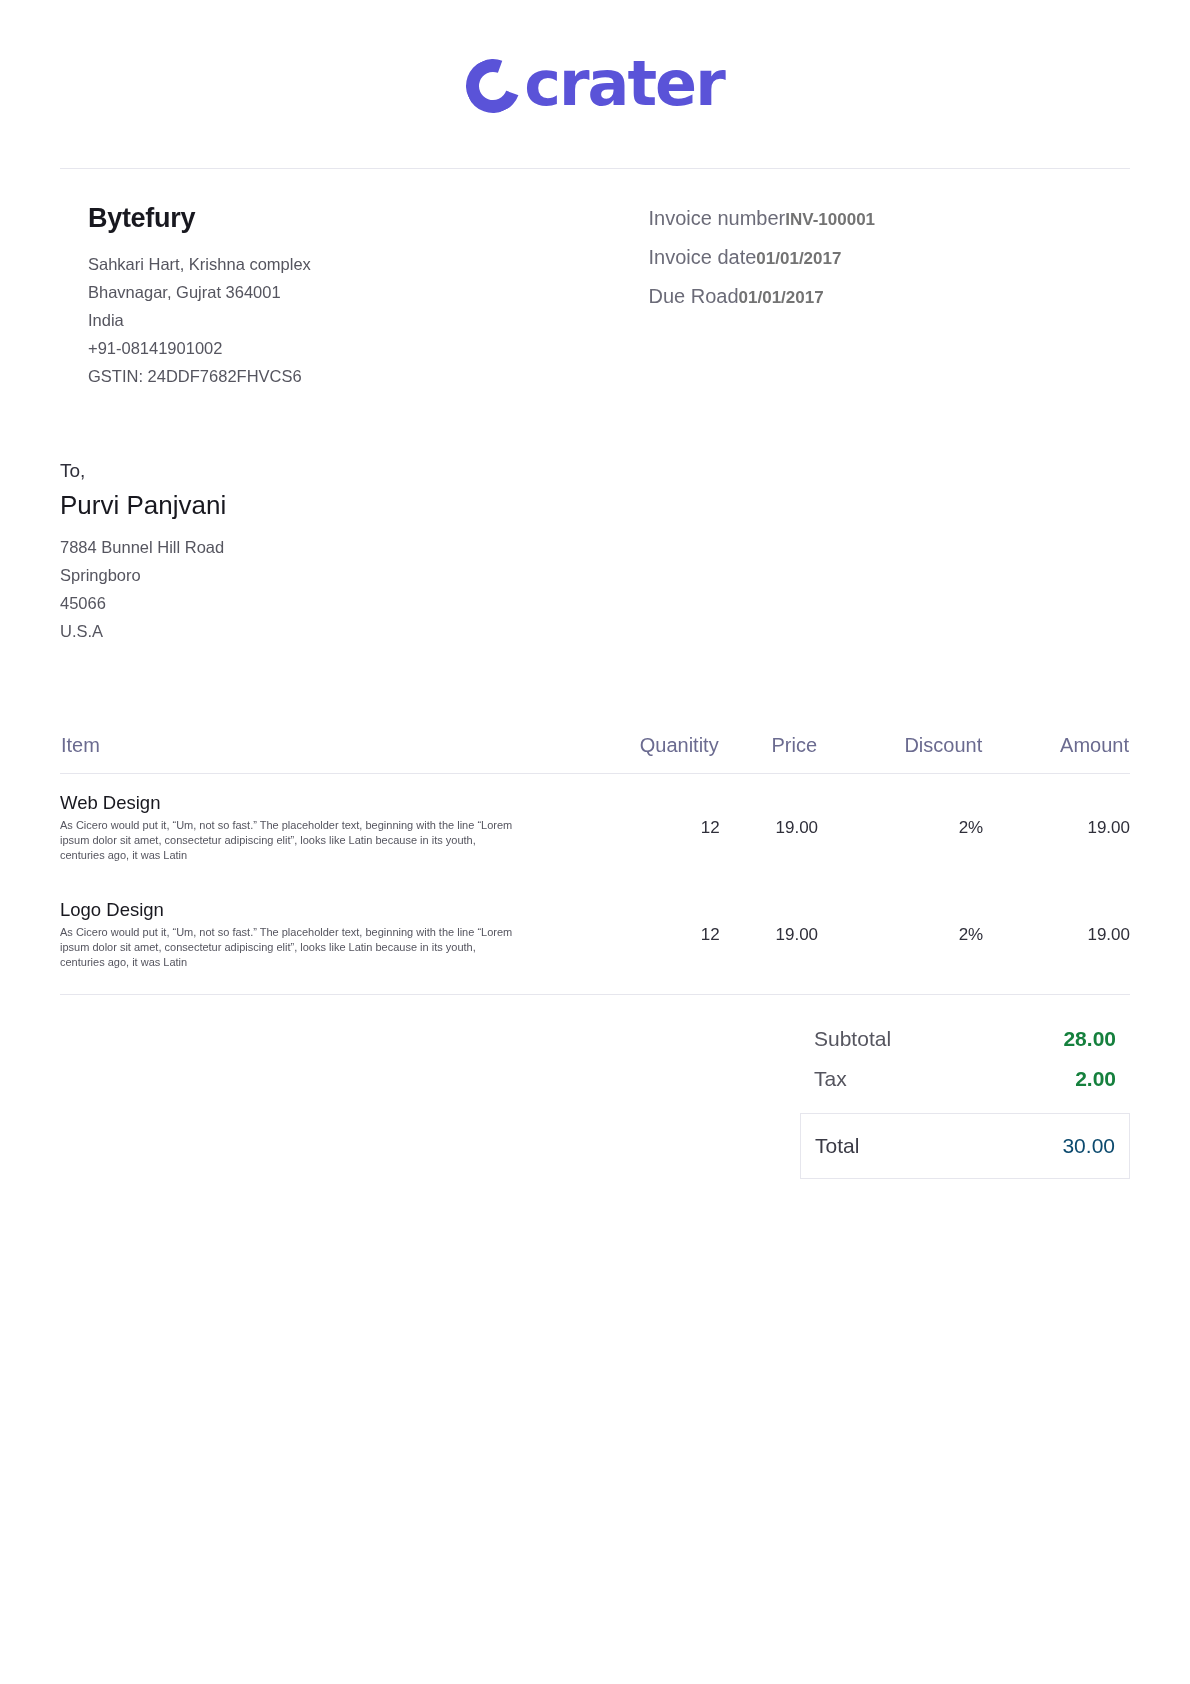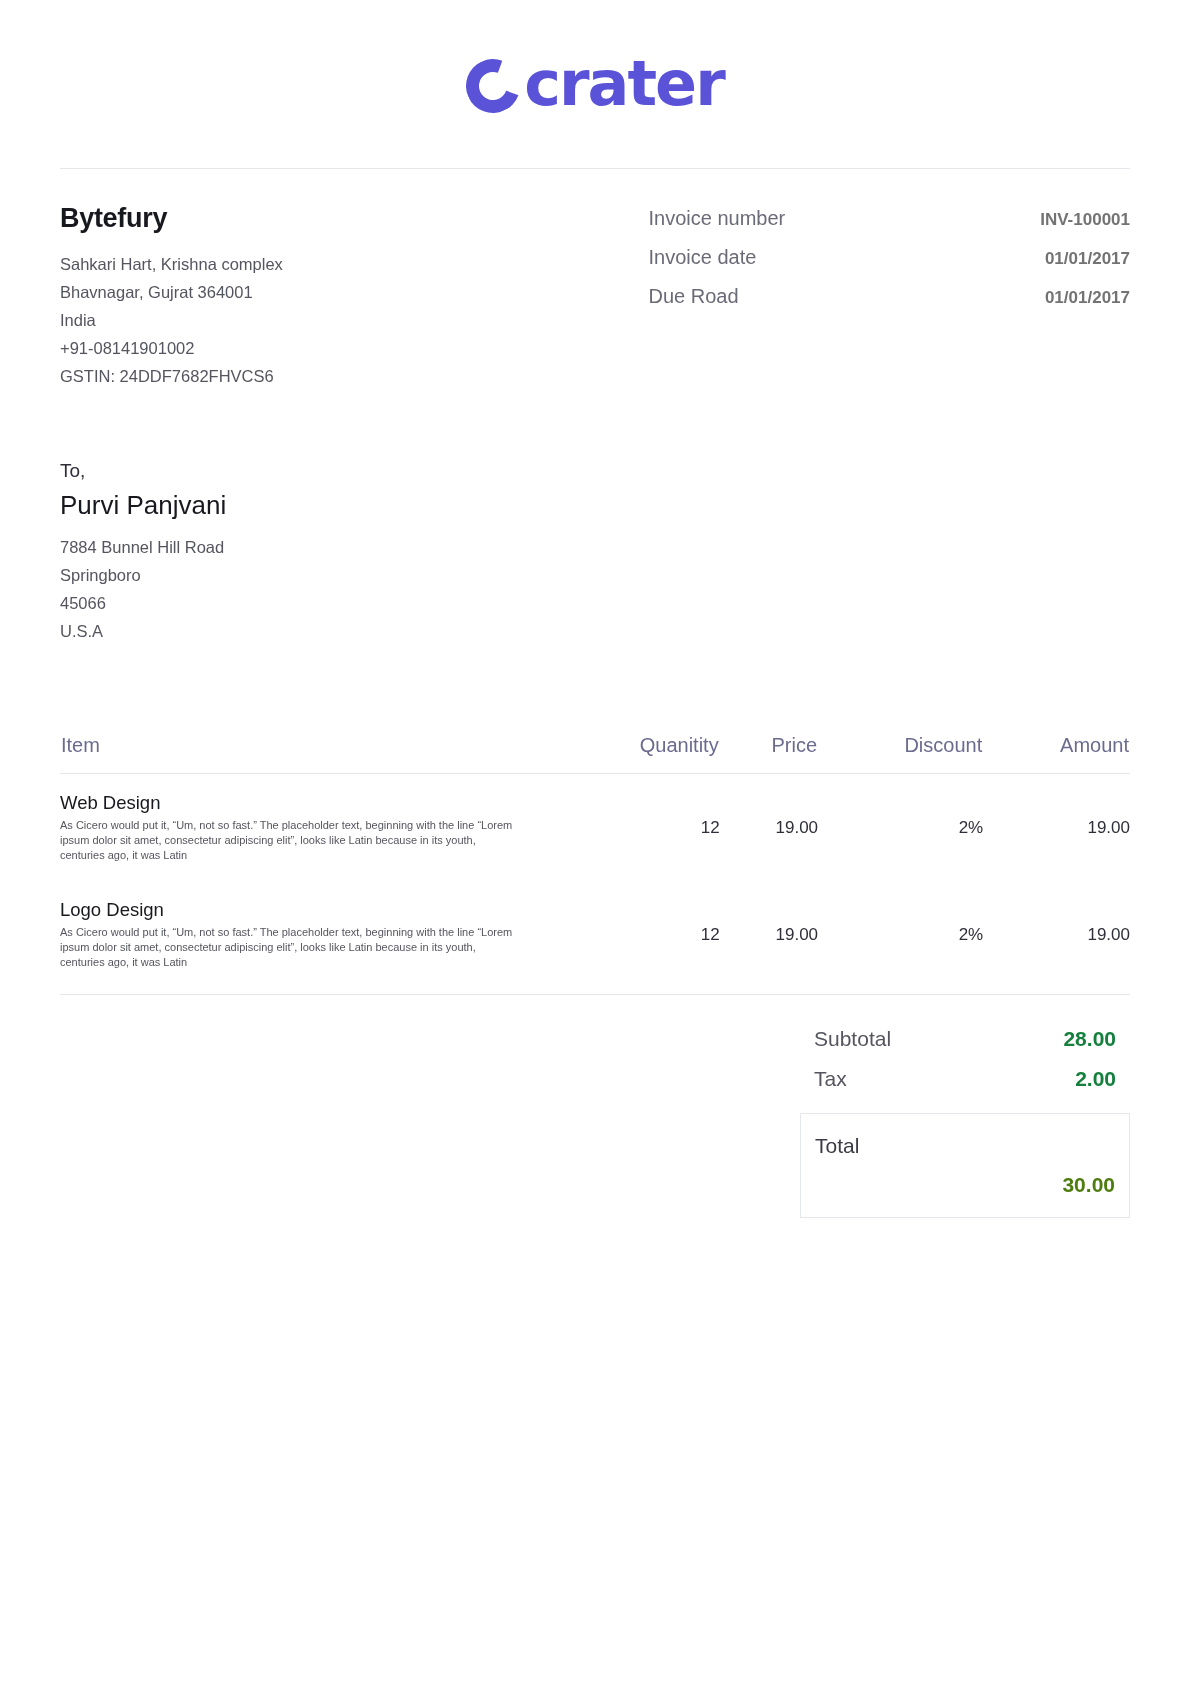--- a/index.html
+++ b/index.html
@@ -57,42 +57,42 @@
     border-top: 1px solid #e6e6ed;
     margin: 0 0 34px 0;
   }
 
   
   .top {
     display: flex;
     justify-content: space-between;
     align-items: flex-start;
   }
-  .from-block { width: 50%; }
+  .from-block { width: 50%; margin-left: 28px; }
   .company-name {
     font-size: 27px;
     font-weight: bold;
     color: #18181f;
     margin: 0 0 16px 0;
     letter-spacing: -0.3px;
   }
   .addr-line {
     font-size: 16.5px;
     color: #55555f;
     line-height: 28px;
     white-space: pre;
   }
 
   .meta-block {
     width: 45%;
     padding-top: 4px;
   }
   .meta-row {
     display: flex;
-    justify-content: space-between;
+    justify-content: flex-start;
     align-items: baseline;
     margin-bottom: 16px;
   }
   .meta-label {
     font-size: 20px;
     color: #6b6b78;
   }
   .meta-value {
     font-size: 17px;
     color: #737373;
@@ -175,24 +175,24 @@
     font-size: 21px;
     font-weight: bold;
     color: #15803d;
   }
   .tot-total {
     margin-top: 14px;
     border: 1px solid #e6e6ed;
     padding: 20px 14px;
     display: flex;
     justify-content: space-between;
-    align-items: flex-start;
+    align-items: flex-end;
   }
   .tot-total .tot-label { color: #3b3b46; }
-  .tot-total .tot-value { color: #4d7c0f; font-weight: bold; margin-top: 39px; }
+  .tot-total .tot-value { color: #0c4a6e; font-weight: normal; }
 </style>
 </head>
 <body>
 
 <div class="page">
 
   <div class="logo-wrap">
     <div class="logo">
       <span class="c-mark"></span><span class="txt">crater</span>
     </div>

